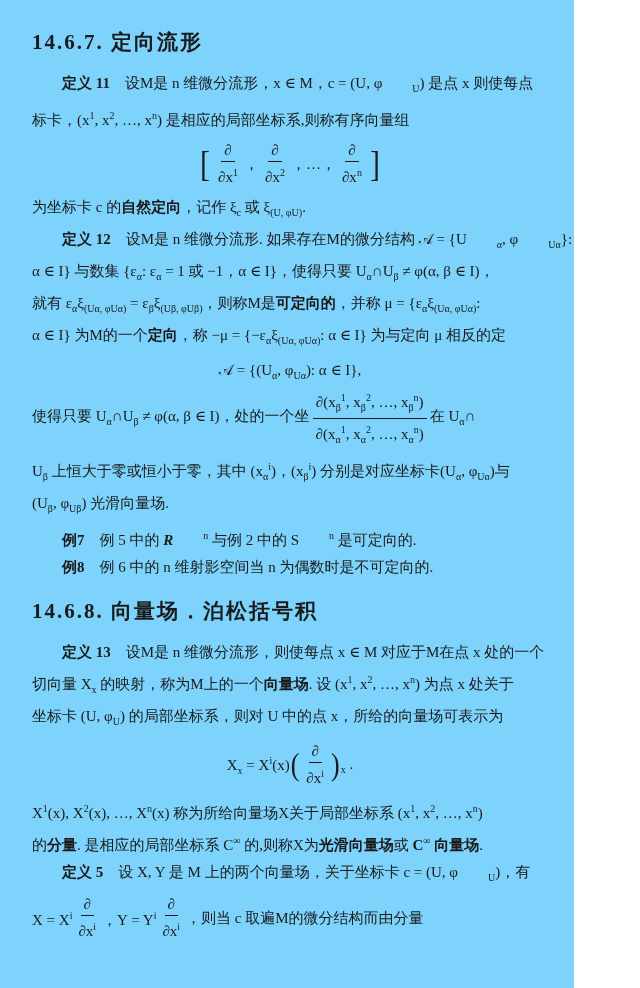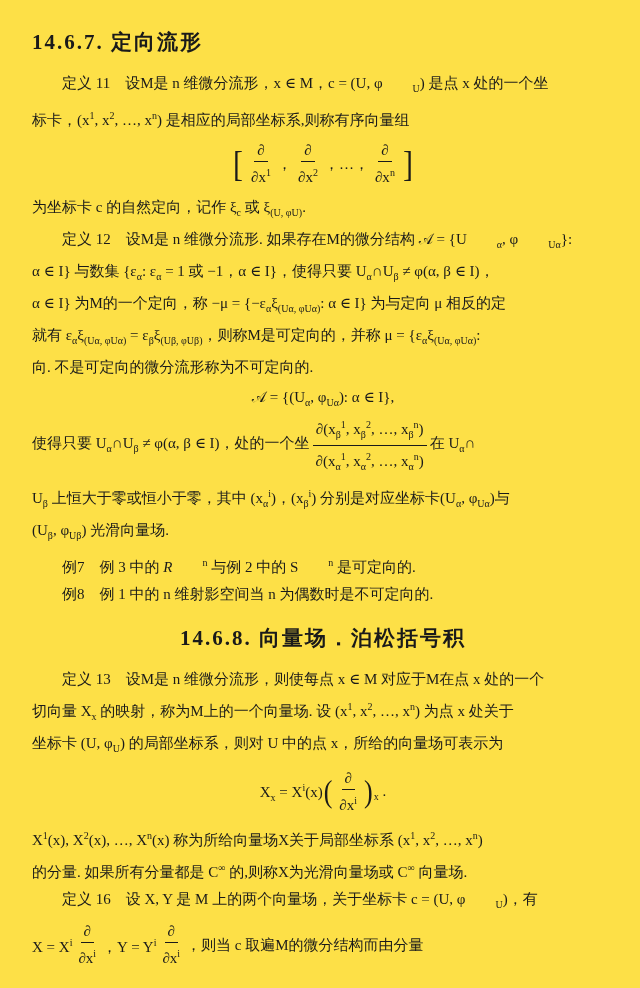--- a/index.html
+++ b/index.html
@@ -1,45 +1,45 @@
 <!DOCTYPE html>
 <html><head>
 <meta charset="utf-8">
 <style>
   html,body{margin:0;padding:0;}
   .page{
-    width:640px;height:988px;box-sizing:border-box;
-    background:#fde047;color:#1a1a1a;
+    width:574px;height:988px;box-sizing:border-box;
+    background:#7dd3fc;color:#1a1a1a;
     font-family:"Liberation Serif","DejaVu Serif",serif;
     padding:22px 26px 0 32px;overflow:hidden;position:relative;
   }
   .sec-heading{font-size:21px;font-weight:bold;letter-spacing:2px;margin:6px 0 14px 0;}
-  .sec-heading.second{margin-top:16px;text-align:center;}
+  .sec-heading.second{margin-top:16px;}
   .line{font-size:15px;line-height:27px;white-space:nowrap;}
   .line.indent{text-indent:30px;}
   .sub{vertical-align:-4px;font-size:10px;display:inline-block;}
   .sup{vertical-align:6px;font-size:10px;display:inline-block;}
-  .b{font-weight:normal;}
+  .b{font-weight:bold;}
   .i{font-style:italic;}
   .formula{display:flex;align-items:center;justify-content:center;font-size:15px;margin:7px 0;}
   .fline{display:flex;align-items:center;font-size:15px;line-height:27px;margin:4px 0;white-space:nowrap;}
   .frac{display:inline-flex;flex-direction:column;align-items:center;margin:0 3px;}
   .frac .num{display:block;padding:0 3px 1px 3px;border-bottom:1.4px solid #1a1a1a;line-height:19px;text-align:center;}
   .frac .den{display:block;padding:1px 3px 0 3px;line-height:19px;text-align:center;}
   .bigb{font-size:30px;font-weight:400;line-height:30px;transform:scaleY(1.2);margin:0 2px;}
   .bigp{font-size:26px;font-weight:400;line-height:26px;transform:scaleY(1.25);margin:0 1px;}
 </style>
 </head>
 <body>
 
 <div class="page">
 
   <div class="sec-heading">14.6.7. 定向流形</div>
 
-  <div class="line indent"><span class="b">定义 11</span><span>　设M是 n 维微分流形，x ∈ M，c = (U, φ</span><span class="sub">U</span><span>) 是点 x 处的一个坐</span></div>
+  <div class="line indent"><span class="b">定义 11</span><span>　设M是 n 维微分流形，x ∈ M，c = (U, φ</span><span class="sub">U</span><span>) 是点 x 则使每点</span></div>
   <div class="line"><span>标卡，(x</span><span class="sup">1</span><span>, x</span><span class="sup">2</span><span>, …, x</span><span class="sup">n</span><span>) 是相应的局部坐标系,则称有序向量组</span></div>
 
   <div class="formula">
     <span class="bigb">[</span>
     <span class="frac">
         <span class="num"><span>∂</span></span>
         <span class="den"><span>∂x</span><span class="sup">1</span></span>
       </span>
     <span><span>，</span></span>
     <span class="frac">
@@ -51,65 +51,64 @@
         <span class="num"><span>∂</span></span>
         <span class="den"><span>∂x</span><span class="sup">n</span></span>
       </span>
     <span class="bigb">]</span>
   </div>
 
   <div class="line"><span>为坐标卡 c 的</span><span class="b">自然定向</span><span>，记作 ξ</span><span class="sub">c</span><span> 或 ξ</span><span class="sub">(U, φU)</span><span>.</span></div>
 
   <div class="line indent"><span class="b">定义 12</span><span>　设M是 n 维微分流形. 如果存在M的微分结构 𝒜 = {U</span><span class="sub">α</span><span>, φ</span><span class="sub">Uα</span><span>}:</span></div>
   <div class="line"><span>α ∈ I} 与数集 {ε</span><span class="sub">α</span><span>: ε</span><span class="sub">α</span><span> = 1 或 −1，α ∈ I}，使得只要 U</span><span class="sub">α</span><span>∩U</span><span class="sub">β</span><span> ≠ φ(α, β ∈ I)，</span></div>
+  <div class="line"><span>就有 ε</span><span class="sub">α</span><span>ξ</span><span class="sub">(Uα, φUα)</span><span> = ε</span><span class="sub">β</span><span>ξ</span><span class="sub">(Uβ, φUβ)</span><span>，则称M是</span><span class="b">可定向的</span><span>，并称 μ = {ε</span><span class="sub">α</span><span>ξ</span><span class="sub">(Uα, φUα)</span><span>:</span></div>
   <div class="line"><span>α ∈ I} 为M的一个</span><span class="b">定向</span><span>，称 −μ = {−ε</span><span class="sub">α</span><span>ξ</span><span class="sub">(Uα, φUα)</span><span>: α ∈ I} 为与定向 μ 相反的定</span></div>
-  <div class="line"><span>就有 ε</span><span class="sub">α</span><span>ξ</span><span class="sub">(Uα, φUα)</span><span> = ε</span><span class="sub">β</span><span>ξ</span><span class="sub">(Uβ, φUβ)</span><span>，则称M是</span><span class="b">可定向的</span><span>，并称 μ = {ε</span><span class="sub">α</span><span>ξ</span><span class="sub">(Uα, φUα)</span><span>:</span></div>
-  <div class="line"><span>向. 不是可定向的微分流形称为</span><span class="b">不可定向的</span><span>.</span></div>
 
 
   <div class="formula">
     <span><span>𝒜 = {(U</span><span class="sub">α</span><span>, φ</span><span class="sub">Uα</span><span>): α ∈ I},</span></span>
   </div>
 
   <div class="fline">
     <span><span>使得只要 U</span><span class="sub">α</span><span>∩U</span><span class="sub">β</span><span> ≠ φ(α, β ∈ I)，处的一个坐</span></span>
     <span class="frac">
         <span class="num"><span>∂(x</span><span class="sub">β</span><span class="sup">1</span><span>, x</span><span class="sub">β</span><span class="sup">2</span><span>, …, x</span><span class="sub">β</span><span class="sup">n</span><span>)</span></span>
         <span class="den"><span>∂(x</span><span class="sub">α</span><span class="sup">1</span><span>, x</span><span class="sub">α</span><span class="sup">2</span><span>, …, x</span><span class="sub">α</span><span class="sup">n</span><span>)</span></span>
       </span>
     <span><span> 在 U</span><span class="sub">α</span><span>∩</span></span>
   </div>
 
   <div class="line"><span>U</span><span class="sub">β</span><span> 上恒大于零或恒小于零，其中 (x</span><span class="sub">α</span><span class="sup">i</span><span>)，(x</span><span class="sub">β</span><span class="sup">i</span><span>) 分别是对应坐标卡(U</span><span class="sub">α</span><span>, φ</span><span class="sub">Uα</span><span>)与</span></div>
   <div class="line"><span>(U</span><span class="sub">β</span><span>, φ</span><span class="sub">Uβ</span><span>) 光滑向量场.</span></div>
 
-  <div class="line indent"><span class="b">例7</span><span>　例 3 中的 </span><span class="b i">R</span><span class="sup">n</span><span> 与例 2 中的 S</span><span class="sup">n</span><span> 是可定向的.</span></div>
-  <div class="line indent"><span class="b">例8</span><span>　例 1 中的 n 维射影空间当 n 为偶数时是不可定向的.</span></div>
+  <div class="line indent"><span class="b">例7</span><span>　例 5 中的 </span><span class="b i">R</span><span class="sup">n</span><span> 与例 2 中的 S</span><span class="sup">n</span><span> 是可定向的.</span></div>
+  <div class="line indent"><span class="b">例8</span><span>　例 6 中的 n 维射影空间当 n 为偶数时是不可定向的.</span></div>
 
   <div class="sec-heading second">14.6.8. 向量场．泊松括号积</div>
 
   <div class="line indent"><span class="b">定义 13</span><span>　设M是 n 维微分流形，则使每点 x ∈ M 对应于M在点 x 处的一个</span></div>
   <div class="line"><span>切向量 X</span><span class="sub">x</span><span> 的映射，称为M上的一个</span><span class="b">向量场</span><span>. 设 (x</span><span class="sup">1</span><span>, x</span><span class="sup">2</span><span>, …, x</span><span class="sup">n</span><span>) 为点 x 处关于</span></div>
   <div class="line"><span>坐标卡 (U, φ</span><span class="sub">U</span><span>) 的局部坐标系，则对 U 中的点 x，所给的向量场可表示为</span></div>
 
   <div class="formula">
     <span><span>X</span><span class="sub">x</span><span> = X</span><span class="sup">i</span><span>(x) </span></span>
     <span class="bigp">(</span>
     <span class="frac">
         <span class="num"><span>∂</span></span>
         <span class="den"><span>∂x</span><span class="sup">i</span></span>
       </span>
     <span class="bigp">)</span>
     <span><span class="sub">x</span><span> .</span></span>
   </div>
 
   <div class="line"><span>X</span><span class="sup">1</span><span>(x), X</span><span class="sup">2</span><span>(x), …, X</span><span class="sup">n</span><span>(x) 称为所给向量场X关于局部坐标系 (x</span><span class="sup">1</span><span>, x</span><span class="sup">2</span><span>, …, x</span><span class="sup">n</span><span>)</span></div>
-  <div class="line"><span>的</span><span class="b">分量</span><span>. 如果所有分量都是 C</span><span class="sup">∞</span><span> 的,则称X为</span><span class="b">光滑向量场</span><span>或 </span><span class="b">C</span><span class="sup b">∞</span><span> </span><span class="b">向量场</span><span>.</span></div>
+  <div class="line"><span>的</span><span class="b">分量</span><span>. 是相应的局部坐标系 C</span><span class="sup">∞</span><span> 的,则称X为</span><span class="b">光滑向量场</span><span>或 </span><span class="b">C</span><span class="sup b">∞</span><span> </span><span class="b">向量场</span><span>.</span></div>
 
-  <div class="line indent"><span class="b">定义 16</span><span>　设 X, Y 是 M 上的两个向量场，关于坐标卡 c = (U, φ</span><span class="sub">U</span><span>)，有</span></div>
+  <div class="line indent"><span class="b">定义 5</span><span>　设 X, Y 是 M 上的两个向量场，关于坐标卡 c = (U, φ</span><span class="sub">U</span><span>)，有</span></div>
 
   <div class="fline">
     <span><span>X = X</span><span class="sup">i</span><span> </span></span>
     <span class="frac">
         <span class="num"><span>∂</span></span>
         <span class="den"><span>∂x</span><span class="sup">i</span></span>
       </span>
     <span><span>，Y = Y</span><span class="sup">i</span><span> </span></span>
     <span class="frac">
         <span class="num"><span>∂</span></span>

